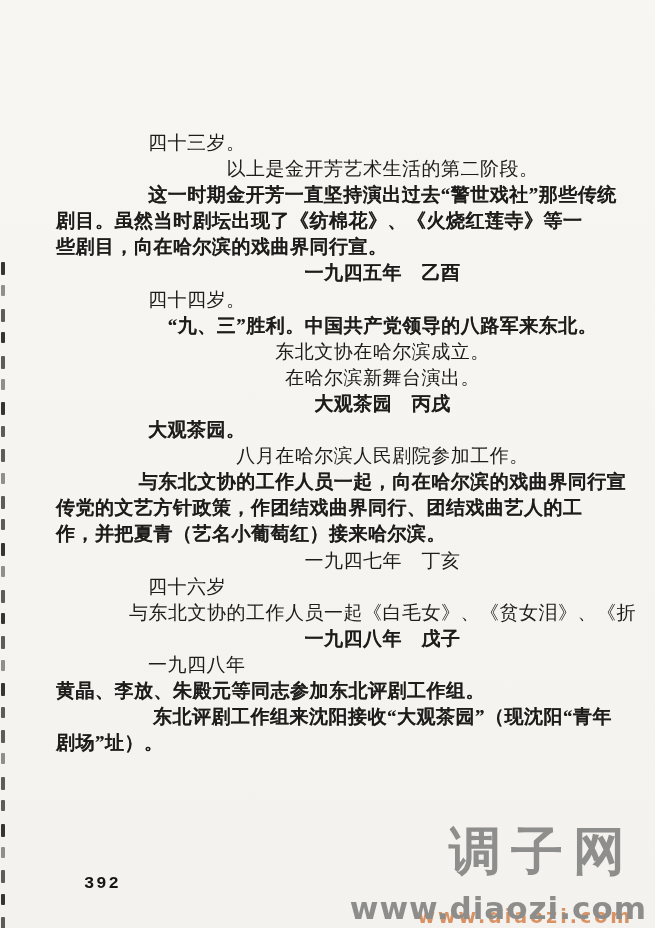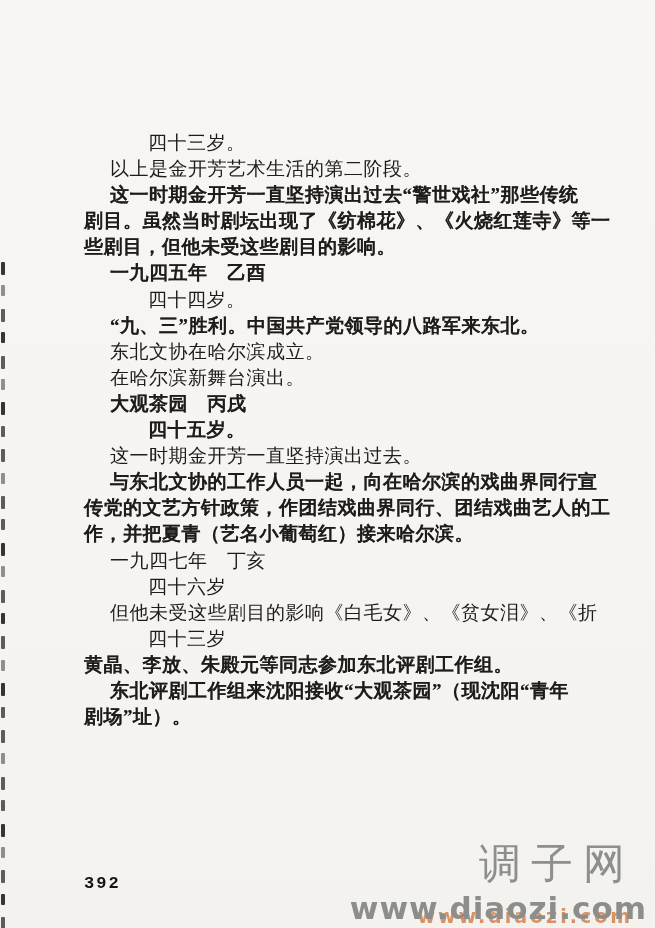--- a/index.html
+++ b/index.html
@@ -44,22 +44,22 @@
   .line {
     height: 26.1px;
     line-height: 26.1px;
     font-size: 19px;
     color: #1d1c1a;
     white-space: nowrap;
     letter-spacing: 0.5px;
   }
   .line.w-normal { font-weight: 400; }
   .line.w-bold   { font-weight: 700; text-shadow: 0 0 0.5px rgba(20,18,15,0.55); }
-  .line.indent-0 { padding-left: 56px; margin-left: 28px; }
-  .line.indent-1 { padding-left: 110px; }
+  .line.indent-0 { padding-left: 56px; }
+  .line.indent-1 { padding-left: 110px; text-align: center; }
   .line.indent-2 { padding-left: 148px; }
 
   .page-number {
     position: absolute;
     left: 84px;
     top: 874px;
     font-size: 17px;
     font-weight: 700;
     color: #161513;
     letter-spacing: 2px;
@@ -69,26 +69,26 @@
   
   .watermark {
     position: absolute;
     right: 8px;
     bottom: 4px;
     text-align: right;
     font-family: "DejaVu Sans", sans-serif;
     line-height: 1;
   }
   .wm-site {
-    font-size: 42px;
-    font-weight: 400;
+    font-size: 52px;
+    font-weight: 700;
     color: #8e8e8c;
     letter-spacing: 10px;
     margin-right: 12px;
-    margin-bottom: 8px;
+    margin-bottom: 16px;
   }
   .wm-url-wrap {
     position: relative;
     display: inline-block;
   }
   .wm-url-shadow {
     position: absolute;
     right: 14px;
     bottom: -2px;
     font-size: 19px;
@@ -142,36 +142,37 @@
       <div class="binding-mark mid" style="top: 870.4px; height: 13px;"></div>
       <div class="binding-mark dark" style="top: 893.8px; height: 11px;"></div>
       <div class="binding-mark mid" style="top: 917.2px; height: 13px;"></div>
     </div>
 
   <div class="text-block" id="text-block">
       <div class="line indent-2 w-normal">四十三岁。</div>
       <div class="line indent-1 w-normal">以上是金开芳艺术生活的第二阶段。</div>
       <div class="line indent-1 w-bold">这一时期金开芳一直坚持演出过去“警世戏社”那些传统</div>
       <div class="line indent-0 w-bold">剧目。虽然当时剧坛出现了《纺棉花》、《火烧红莲寺》等一</div>
-      <div class="line indent-0 w-bold">些剧目，但他未受这些剧目的影响。</div>
+      <div class="line indent-0 w-bold">些剧目，向在哈尔滨的戏曲界同行宣。</div>
       <div class="line indent-1 w-bold">一九四五年　乙酉</div>
       <div class="line indent-2 w-normal">四十四岁。</div>
       <div class="line indent-1 w-bold">“九、三”胜利。中国共产党领导的八路军来东北。</div>
       <div class="line indent-1 w-normal">东北文协在哈尔滨成立。</div>
       <div class="line indent-1 w-normal">在哈尔滨新舞台演出。</div>
       <div class="line indent-1 w-bold">大观茶园　丙戌</div>
-      <div class="line indent-2 w-bold">四十五岁。</div>
-      <div class="line indent-1 w-normal">这一时期金开芳一直坚持演出过去。</div>
+      <div class="line indent-2 w-bold">大观茶园。</div>
+      <div class="line indent-1 w-normal">八月在哈尔滨人民剧院参加工作。</div>
       <div class="line indent-1 w-bold">与东北文协的工作人员一起，向在哈尔滨的戏曲界同行宣</div>
       <div class="line indent-0 w-bold">传党的文艺方针政策，作团结戏曲界同行、团结戏曲艺人的工</div>
       <div class="line indent-0 w-bold">作，并把夏青（艺名小葡萄红）接来哈尔滨。</div>
       <div class="line indent-1 w-normal">一九四七年　丁亥</div>
       <div class="line indent-2 w-normal">四十六岁</div>
-      <div class="line indent-1 w-normal">但他未受这些剧目的影响《白毛女》、《贫女泪》、《折</div>
-      <div class="line indent-2 w-normal">四十三岁</div>
+      <div class="line indent-1 w-normal">与东北文协的工作人员一起《白毛女》、《贫女泪》、《折</div>
+      <div class="line indent-1 w-bold">一九四八年　戊子</div>
+      <div class="line indent-2 w-normal">一九四八年</div>
       <div class="line indent-0 w-bold">黄晶、李放、朱殿元等同志参加东北评剧工作组。</div>
       <div class="line indent-1 w-bold">东北评剧工作组来沈阳接收“大观茶园”（现沈阳“青年</div>
       <div class="line indent-0 w-bold">剧场”址）。</div>
     </div>
 
   <div class="page-number">392</div>
 
   <div class="watermark">
     <div class="wm-site">调子网</div>
     <div class="wm-url-wrap">

